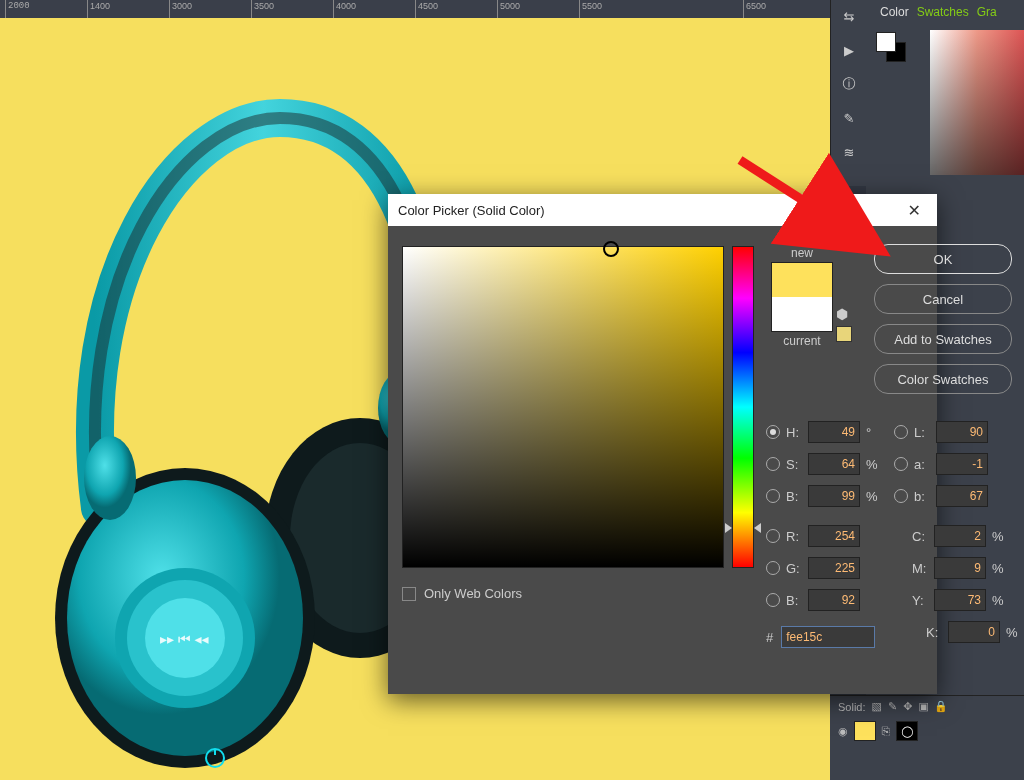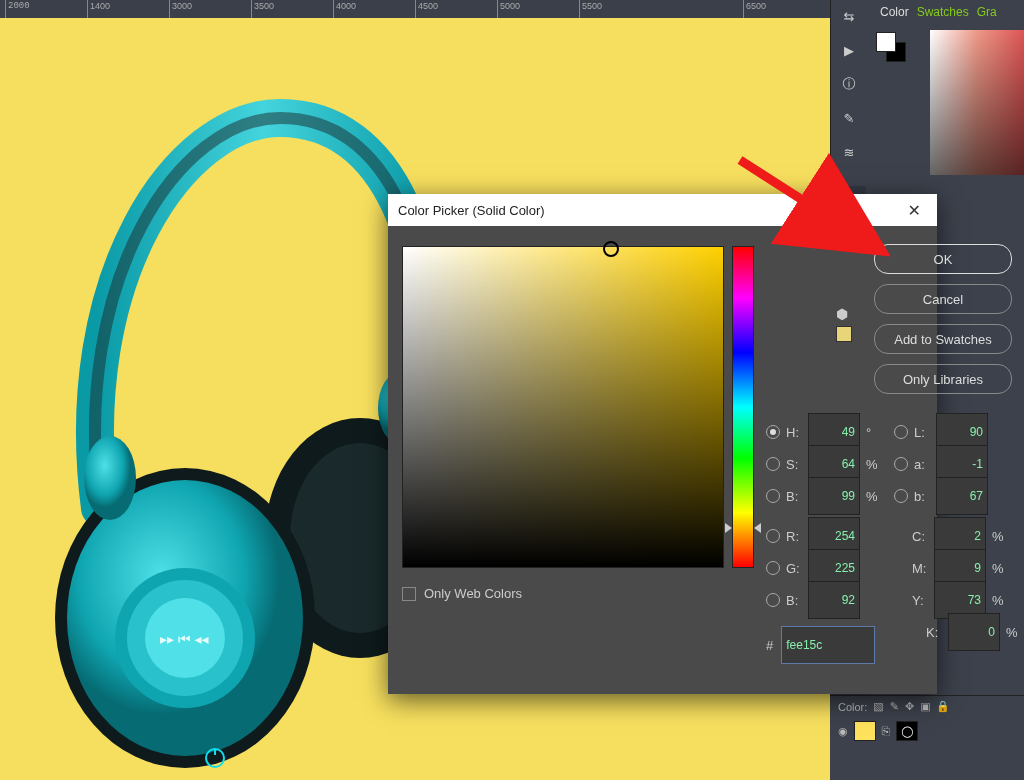--- a/index.html
+++ b/index.html
@@ -68,21 +68,21 @@
 .btns{position:absolute;left:486px;top:18px;width:138px;display:flex;flex-direction:column;gap:10px}
 .btn{height:28px;border:1px solid #888;border-radius:14px;background:transparent;color:#ddd;display:flex;justify-content:center;align-items:center;font-size:13px}
 .btn.ok{border:1.5px solid #ddd}
 
 
 .numarea{position:absolute;left:378px;top:190px;width:258px;font-size:13px;color:#ccc}
 .numrow{display:flex;align-items:center;height:32px}
 .radio{width:12px;height:12px;border:1px solid #aaa;border-radius:50%;margin-right:6px;display:inline-flex;justify-content:center;align-items:center}
 .radio.sel::after{content:"";width:6px;height:6px;background:#ddd;border-radius:50%}
 .lab{width:22px}
-.val{width:42px;height:20px;background:#3a3a3a;border:1px solid #222;color:#86efac;text-align:right;padding:8px 4px;font-size:12px}
+.val{width:42px;height:20px;background:#3a3a3a;border:1px solid #222;color:#fdba74;text-align:right;padding:0 4px;font-size:12px}
 .unit{margin-left:6px;width:14px}
 .col2{margin-left:14px;display:flex;align-items:center}
 
 .hexrow{position:absolute;left:378px;top:400px;display:flex;align-items:center;gap:8px}
 .hexrow .val{width:84px;text-align:left;padding-left:4px;border:1px solid #5a7aa8}
 
 
 .owc{position:absolute;left:14px;top:360px;display:flex;align-items:center;gap:8px;color:#ccc}
 .chk{width:12px;height:12px;border:1px solid #888}
 
@@ -176,21 +176,21 @@
   </div>
   <div class="swatch-box">
     <div class="bg"></div>
         <div class="fg"></div>
   </div>
 </div>
 <div class="spectrum"></div>
 
 <div class="layers-strip">
   <div class="lockrow">
-    <span>Color:</span>
+    <span>Solid:</span>
     <span>▧</span>
     <span>✎</span>
     <span>✥</span>
     <span>▣</span>
     <span>🔒</span>
   </div>
   <div class="row">
     <span>◉</span>
     <div class="thumb" style="background:linear-gradient(#fee15c,#fee15c)"></div>
     <span>⎘</span>
@@ -205,28 +205,36 @@
   </div>
   <div class="dbody">
     <div class="colorfield">
       <div class="marker"></div>
     </div>
     <div class="hue">
       <div class="tri-l"></div>
       <div class="tri-r"></div>
     </div>
 
+    <div class="preview">
+      <div>new</div>
+      <div class="box">
+        <div class="new"></div>
+        <div class="old"></div>
+      </div>
+      <div>current</div>
+    </div>
     <div class="cube-icn">⬢</div>
     <div class="mini-sw"></div>
 
     <div class="btns">
       <div class="btn ok">OK</div>
       <div class="btn">Cancel</div>
       <div class="btn">Add to Swatches</div>
-      <div class="btn">Only Libraries</div>
+      <div class="btn">Color Swatches</div>
     </div>
 
     <div class="numarea" id="numarea">
           <div class="numrow">
             <span class="radio sel"></span>
             <span class="lab">H:</span>
             <input class="val" value="49" style="">
             <span class="unit">°</span>
             <span class="col2">
               <span class="radio"></span>

